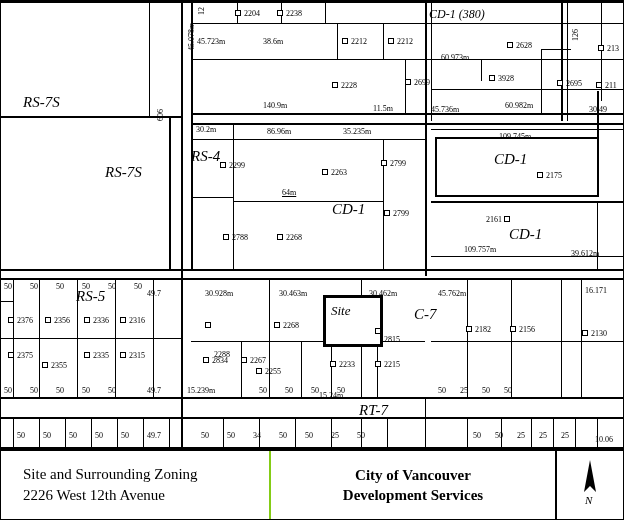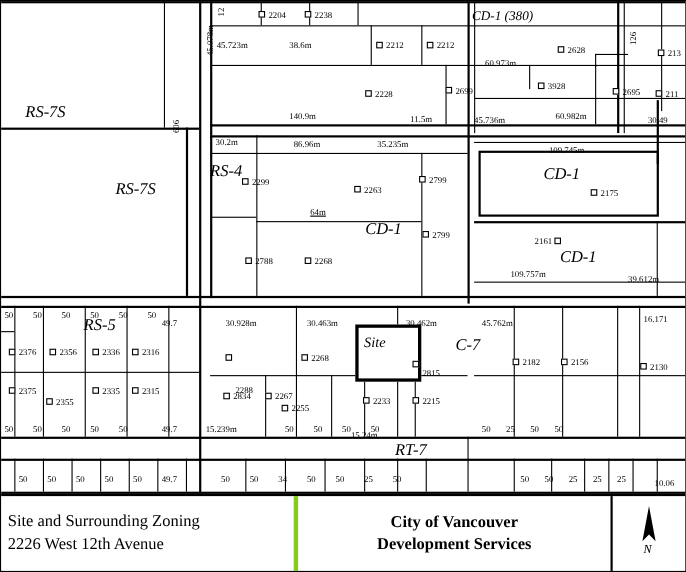--- a/index.html
+++ b/index.html
@@ -15,21 +15,21 @@
   .lbl.sm{font-size:8px;}
   .lbl.it{font-style:italic;font-size:13px;}
   .lbl.it2{font-style:italic;font-size:12px;}
   .lbl.bigit{font-style:italic;font-size:15px;}
   .lbl.rot{transform:rotate(-90deg);transform-origin:0 0;}
   .sq{position:absolute;width:4px;height:4px;border:1px solid #000;background:#fff;}
   .site{position:absolute;border:3px solid #000;background:#fff;}
   .thick{position:absolute;border:2px solid #000;background:transparent;}
   .footer{position:absolute;left:0;top:448px;width:622px;height:70px;border-top:2px solid #000;box-sizing:border-box;display:flex;}
   .fcell{position:relative;box-sizing:border-box;display:flex;flex-direction:column;justify-content:center;}
-  .fleft{width:270px;border-right:4px solid #84cc16;padding-left:6px;}
+  .fleft{width:270px;border-right:2px solid #84cc16;padding-left:22px;}
   .fmid{flex:1;border-right:2px solid #000;align-items:center;}
   .fright{width:66px;align-items:center;justify-content:center;}
   .ftitle{font-size:15px;line-height:21px;}
   .fmidt{font-size:15px;font-weight:bold;line-height:20px;text-align:center;}
   .narrow{position:relative;width:46px;height:54px;}
   .narrow svg{position:absolute;left:0;top:0;}
   .nlabel{position:absolute;left:18px;top:36px;font-style:italic;font-size:11px;}
 </style>
 </head>
 <body>

